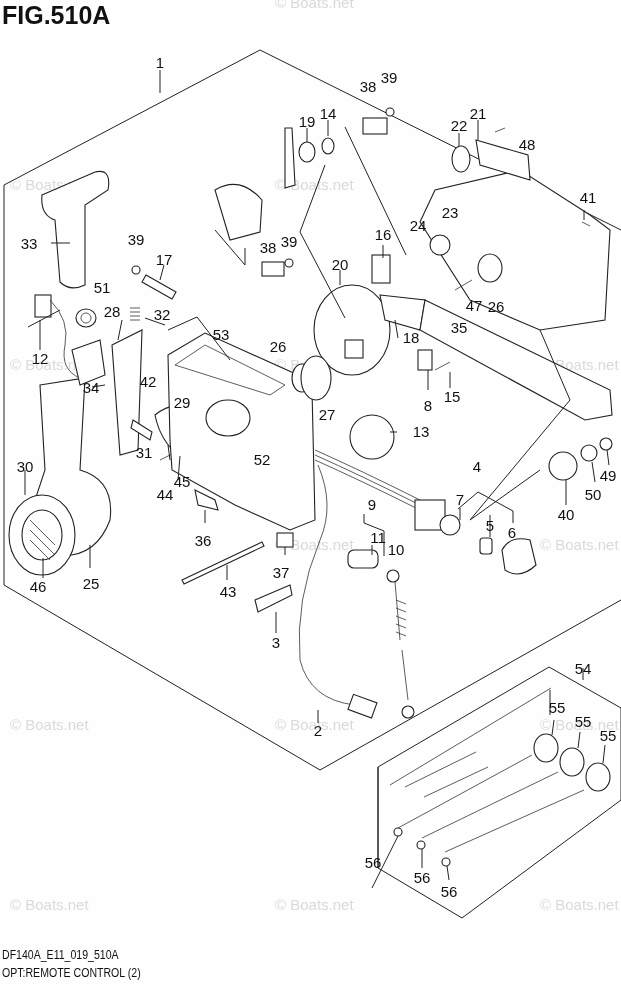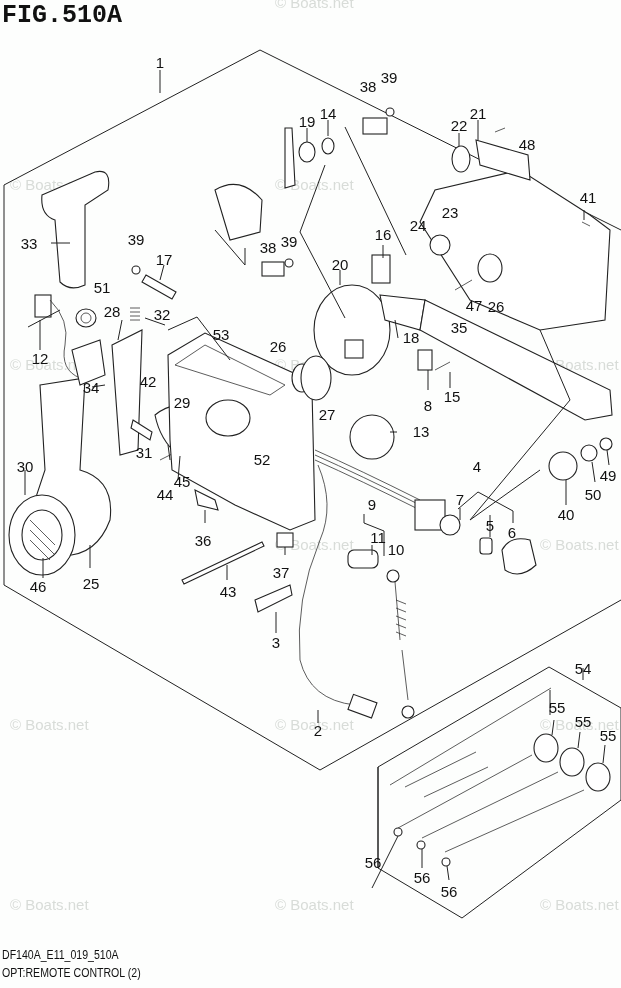--- a/index.html
+++ b/index.html
@@ -1,17 +1,17 @@
 <!DOCTYPE html>
 <html><head>
 <meta charset="utf-8">
 <style>
   html,body{margin:0;padding:0;background:#fdfefd;}
   body{width:621px;height:988px;position:relative;overflow:hidden;font-family:"Liberation Sans",sans-serif;color:#111;}
-  #fig-title{position:absolute;left:2px;top:1px;font-family:Liberation Mono, monospace;font-weight:bold;font-size:25px;letter-spacing:0px;color:#111;text-align:center;}
+  #fig-title{position:absolute;left:2px;top:1px;font-family:Liberation Sans, sans-serif;font-weight:bold;font-size:25px;letter-spacing:0px;color:#111;text-align:center;}
   #footer-code{position:absolute;left:2px;top:948px;font-size:12px;transform:scaleX(0.88);transform-origin:left;}
   #footer-desc{position:absolute;left:2px;top:966px;font-size:12px;transform:scaleX(0.88);transform-origin:left;}
   svg#diagram{position:absolute;left:0;top:0;}
   .lbl{font-family:"Liberation Sans",sans-serif;font-size:15px;fill:#111;text-anchor:middle;}
   .wm{font-family:"Liberation Sans",sans-serif;font-size:15px;fill:#d8dcd8;}
   .ln{stroke:#222;stroke-width:1;fill:none;}
   .part{stroke:#222;stroke-width:1.1;fill:#fff;}
   .thin{stroke:#333;stroke-width:0.8;fill:none;}
 </style>
 </head>

